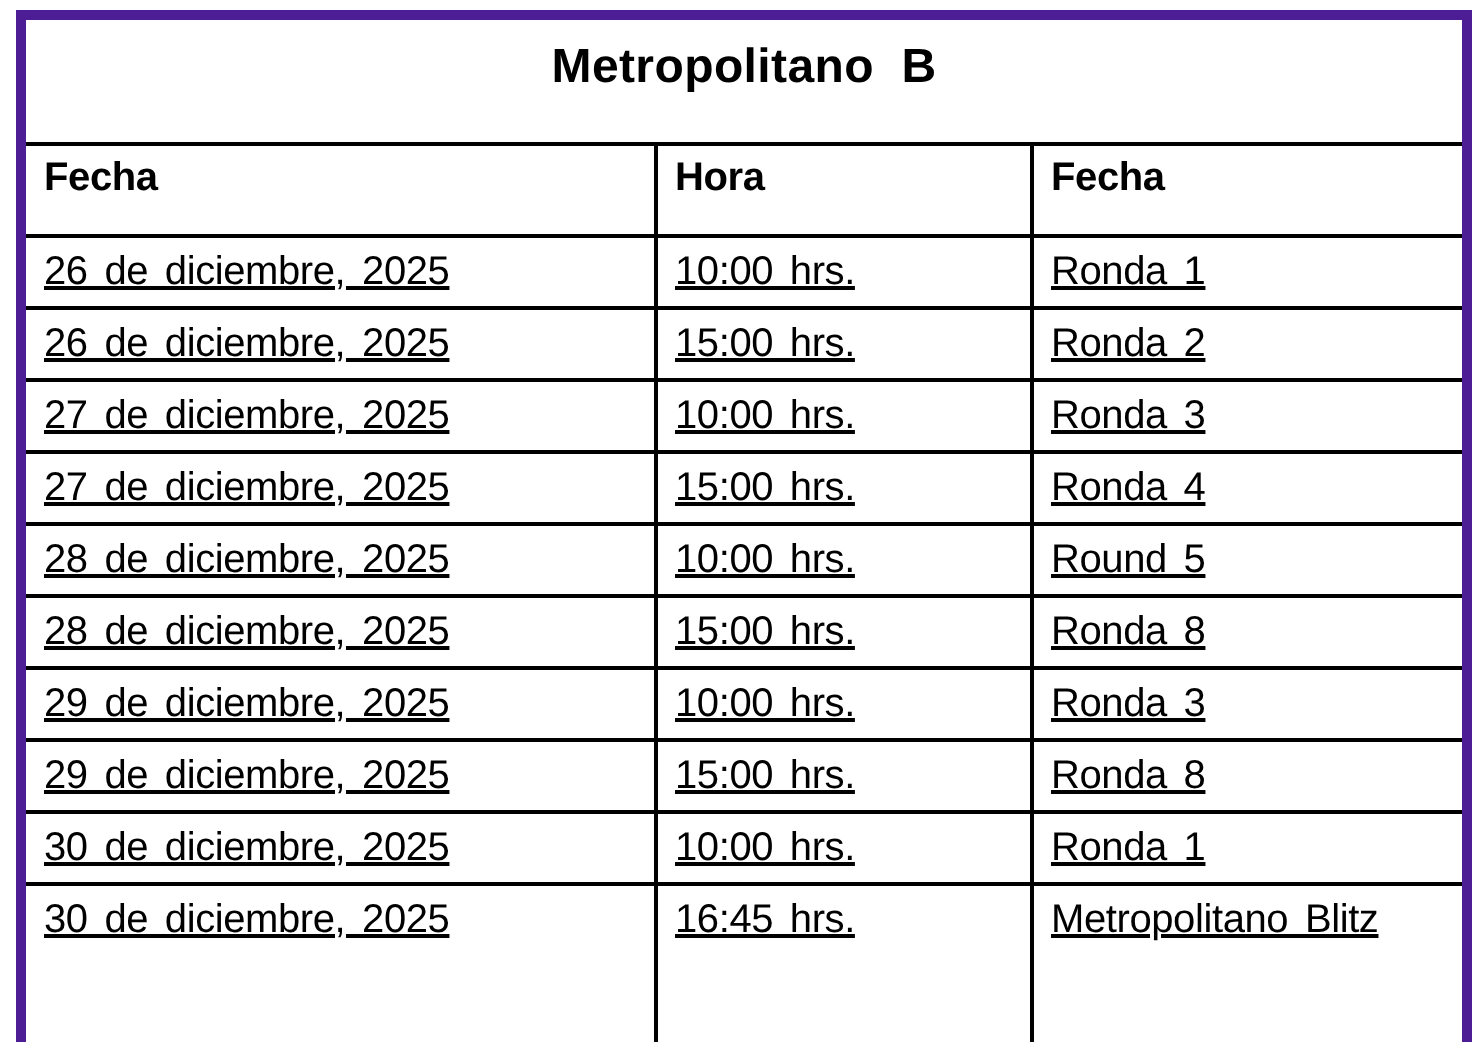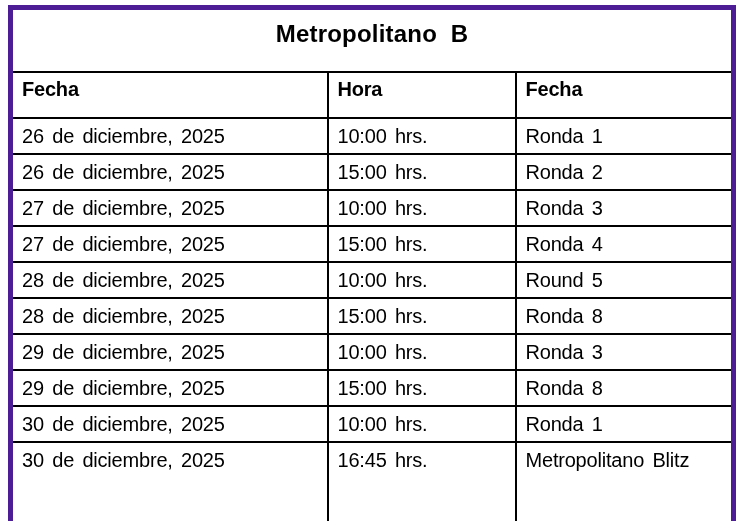--- a/index.html
+++ b/index.html
@@ -49,20 +49,21 @@
     word-spacing: 2px;
   }
   tr.data-row { height: 36px; }
   tr.data-row td {
     font-size: 20px;
     font-weight: normal;
     padding: 6px 0 0 9px;
     letter-spacing: -0.2px;
     word-spacing: 3px;
     white-space: nowrap;
+    text-decoration: underline;
   }
   tr.last-row { height: 85px; }
 </style>
 </head>
 <body>
 
 <table class="schedule">
   <colgroup>
     <col style="width:317px">
     <col style="width:188px">

